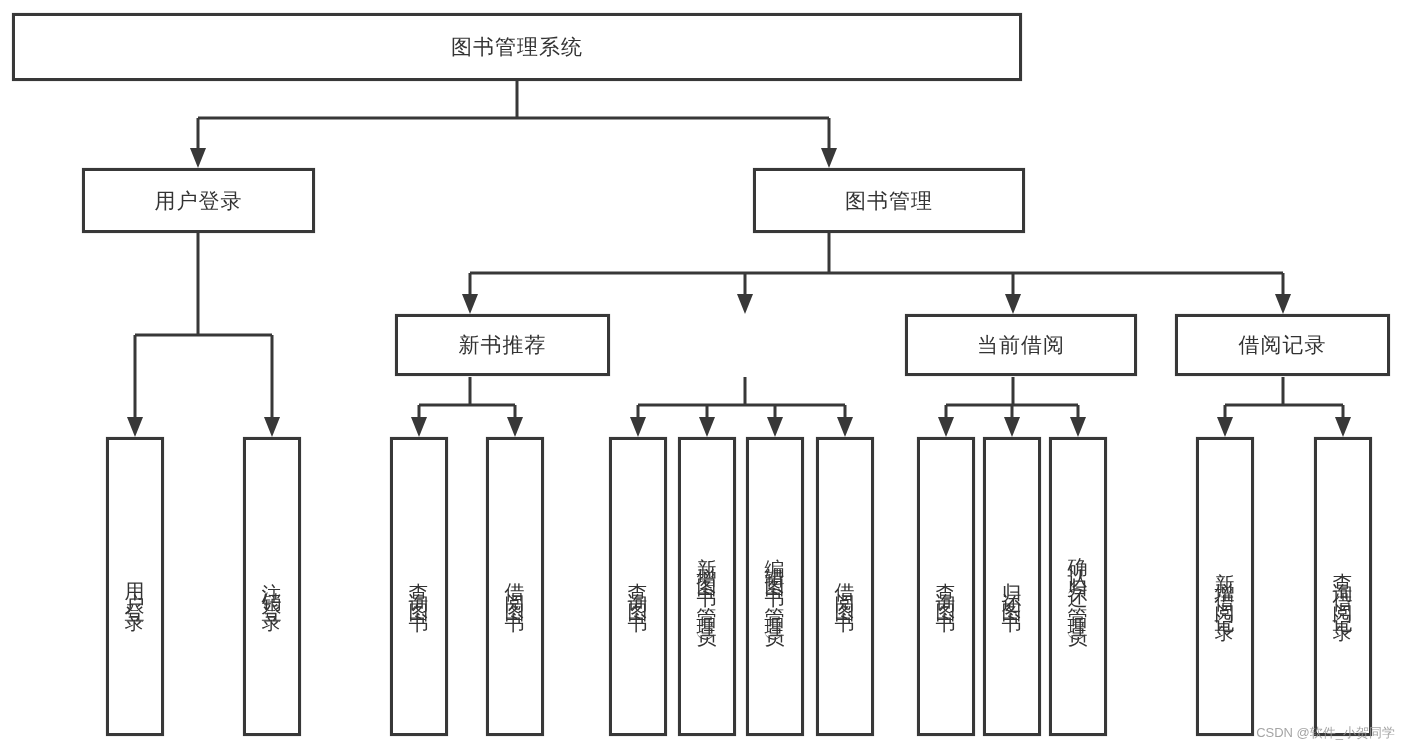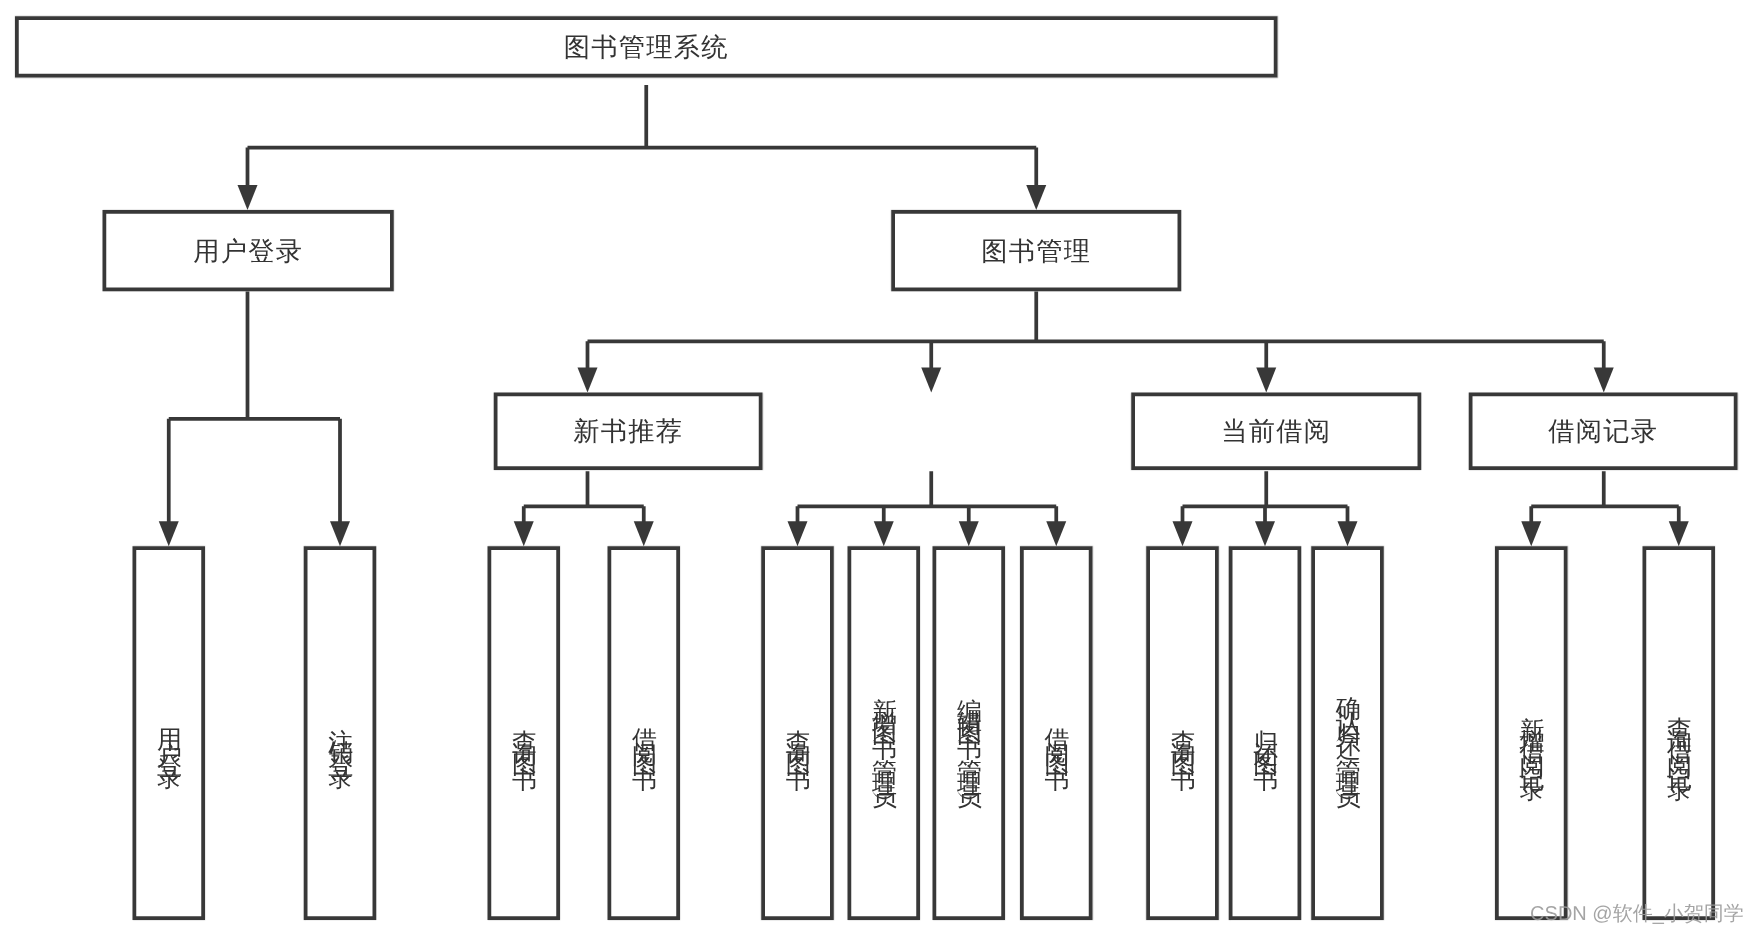--- a/index.html
+++ b/index.html
@@ -40,23 +40,23 @@
     writing-mode: vertical-lr;
     text-orientation: mixed;
     letter-spacing: 10px;
     font-size: 20px;
     line-height: 1;
     top: 437px;
     height: 299px;
     width: 58px;
   }
   
-  #root-box   { left: 12px;  top: 13px;  width: 1010px; height: 49px; }
+  #root-box   { left: 12px;  top: 13px;  width: 1010px; height: 68px; }
   #l2-a       { left: 82px;  top: 168px; width: 233px;  height: 65px; }
-  #l2-b       { left: 713px; top: 168px; width: 232px;  height: 65px; }
+  #l2-b       { left: 753px; top: 168px; width: 272px;  height: 65px; }
   #l3-a       { left: 363px;  top: 314px; width: 215px; height: 62px; margin-left: 32px; }
   #l3-b       { left: 637px;  top: 314px; width: 215px; height: 62px; }
   #l3-c       { left: 905px;  top: 314px; width: 232px; height: 62px; }
   #l3-d       { left: 1175px; top: 314px; width: 215px; height: 62px; }
   
   #leaf-0  { left: 106px;  }
   #leaf-1  { left: 243px;  }
   #leaf-2  { left: 390px;  }
   #leaf-3  { left: 486px;  }
   #leaf-4  { left: 609px;  }
@@ -65,21 +65,21 @@
   #leaf-7  { left: 816px;  }
   #leaf-8  { left: 917px;  }
   #leaf-9  { left: 983px;  }
   #leaf-10 { left: 1049px; }
   #leaf-11 { left: 1196px; }
   #leaf-12 { left: 1314px; }
   #watermark {
     position: absolute;
     right: 10px;
     bottom: 5px;
-    font-size: 16px;
+    font-size: 13px;
     color: #9b9b9b;
     opacity: 0.9;
     white-space: nowrap;
   }
 </style>
 </head>
 <body>
 
 <div id="canvas">
 

